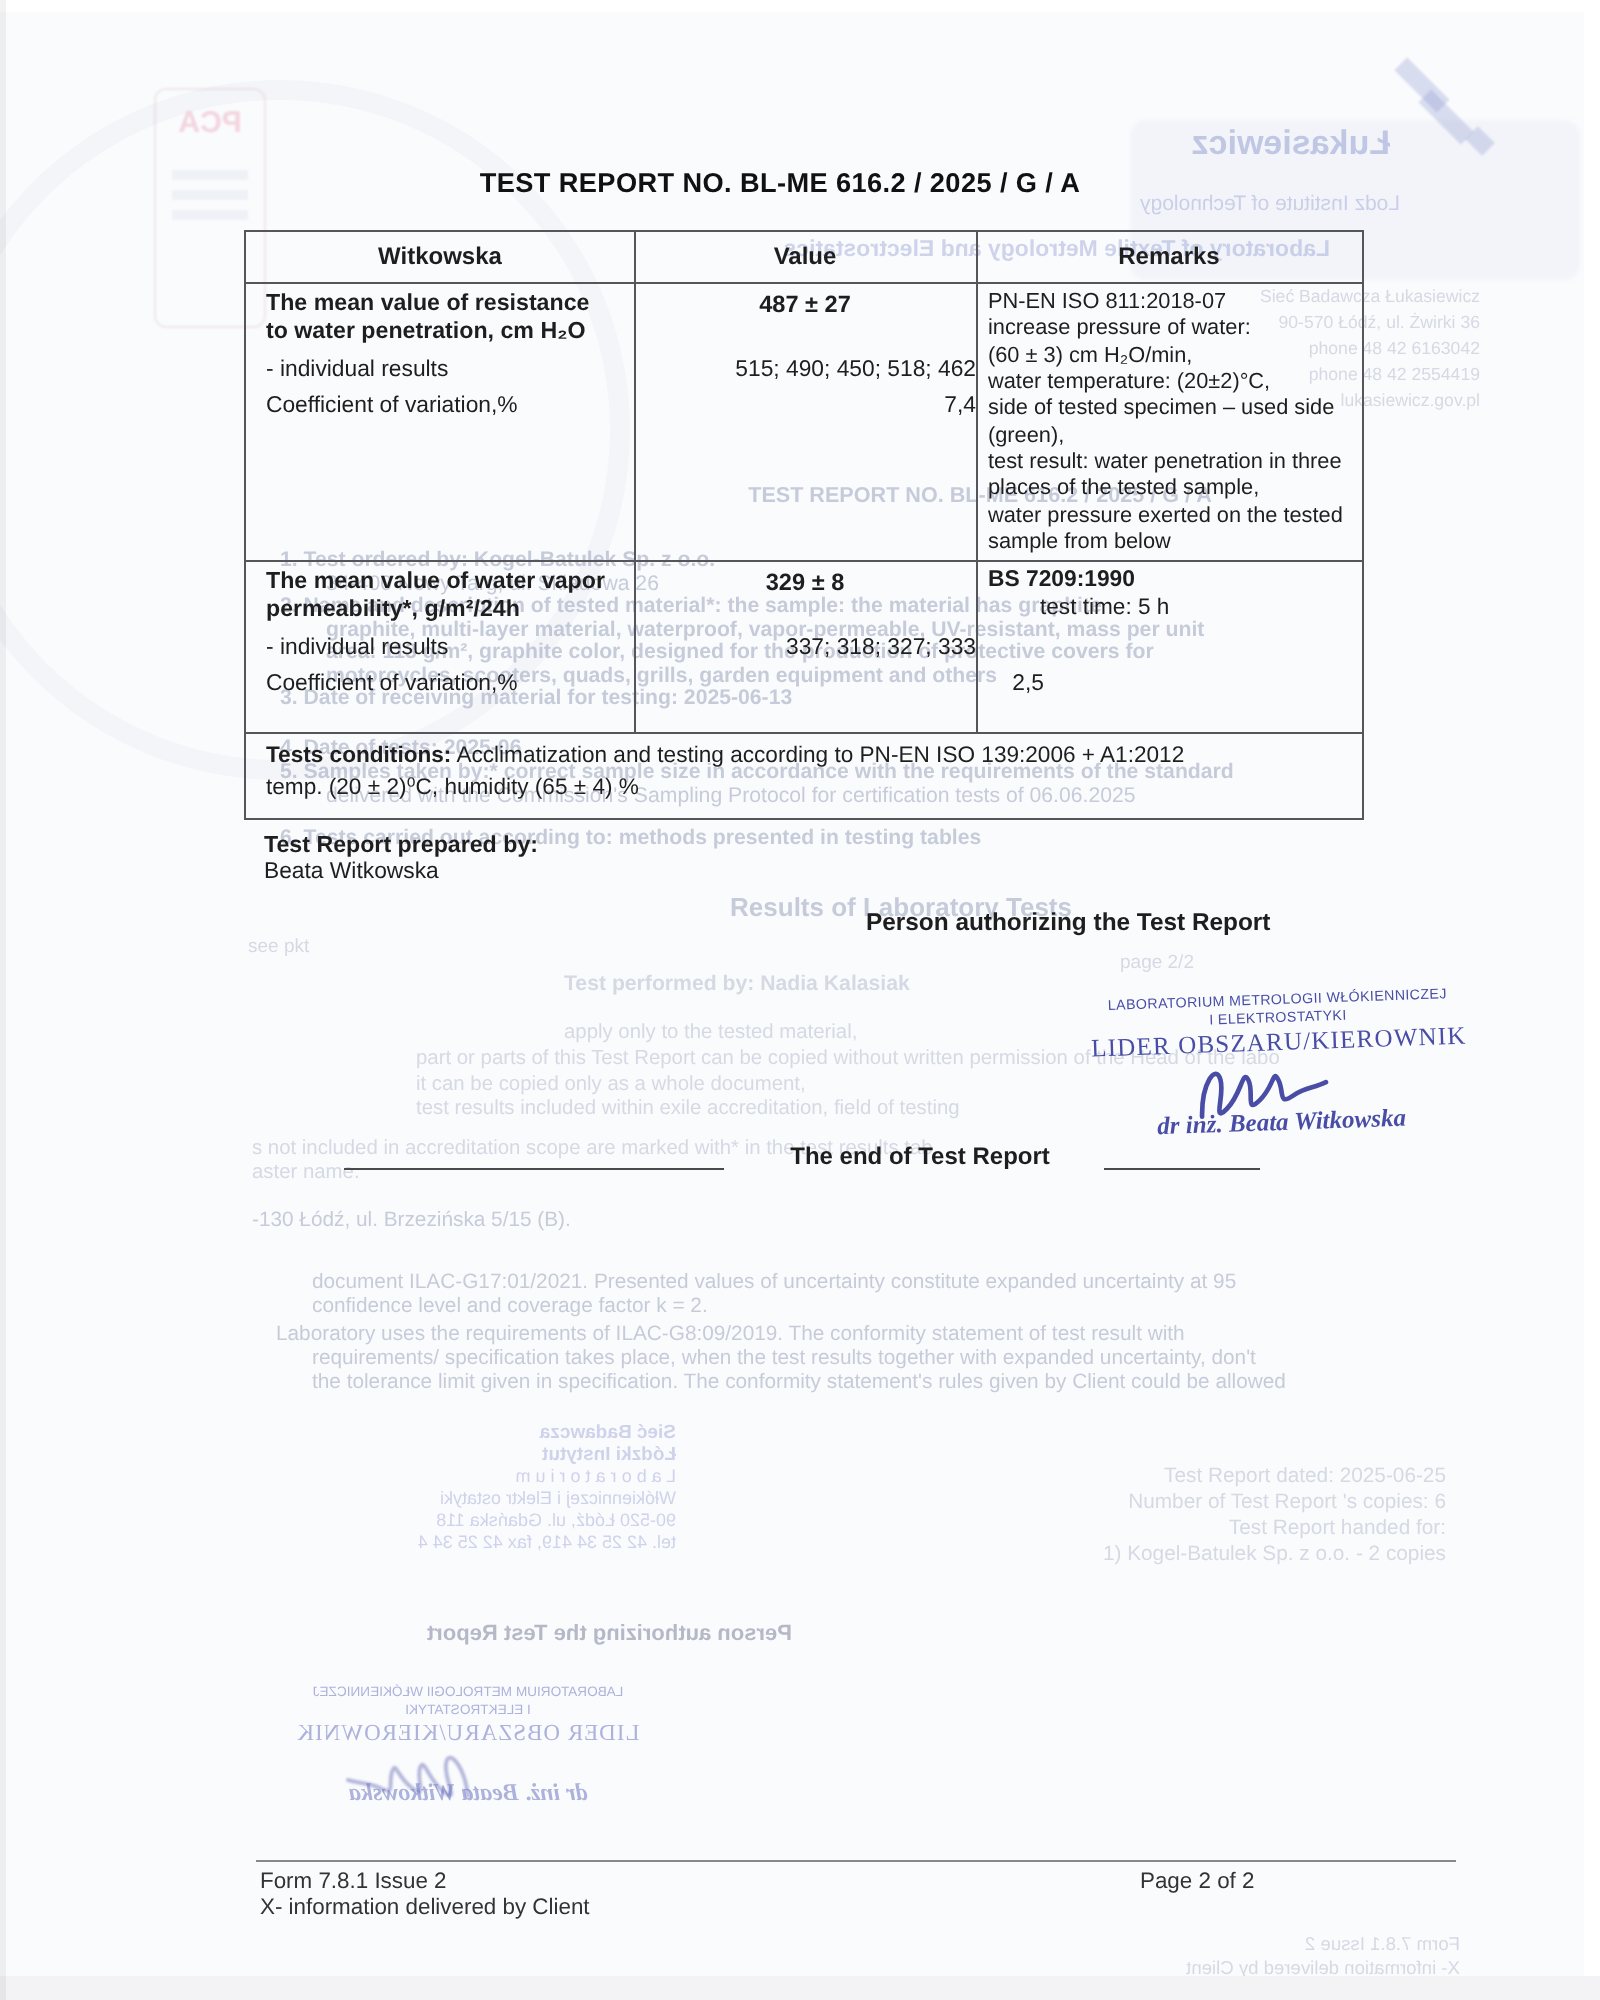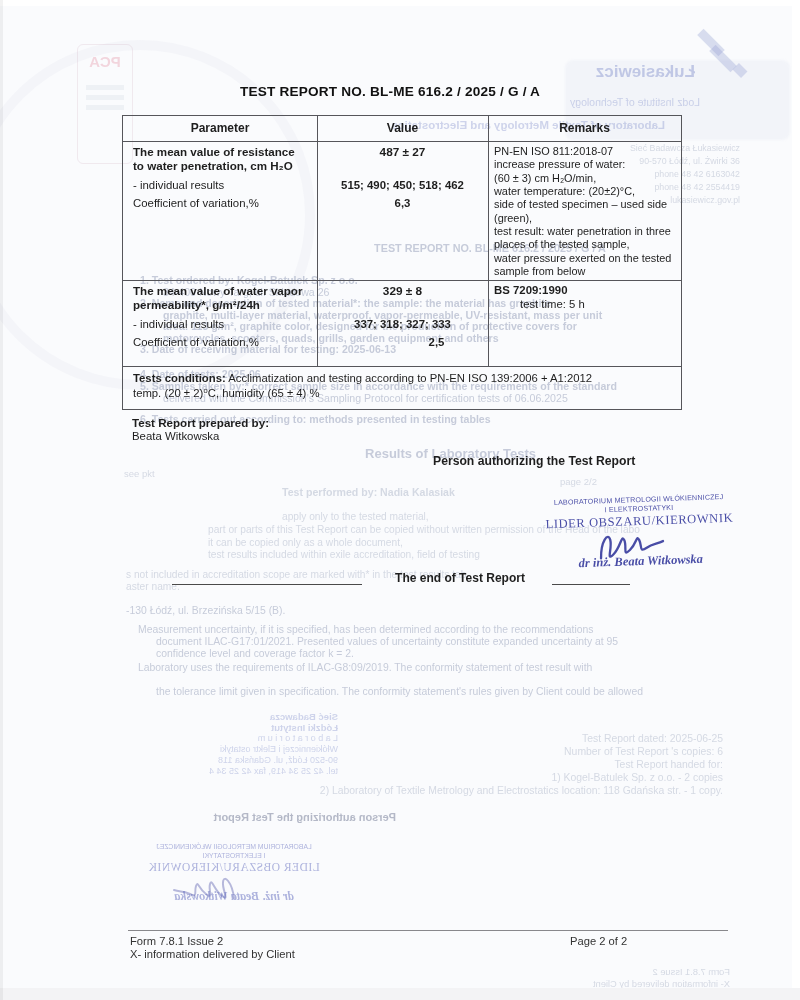--- a/index.html
+++ b/index.html
@@ -9,21 +9,21 @@
   .nw{white-space:nowrap;}
   .b{font-weight:bold;}
   .ctr{text-align:center;}
   
   #tbl{position:absolute;left:122px;top:115px;width:558px;height:293px;border:1px solid #55555a;}
   .gridline{position:absolute;background:#55555a;}
   .t-line{position:absolute;white-space:nowrap;}
   .hdr{font-weight:bold;font-size:12px;text-align:center;top:5px;}
   .pl{left:10px;font-size:11.4px;}
   .plb{left:10px;font-size:11.6px;font-weight:bold;}
-  .vc{left:194px;width:171px;text-align:center;font-size:11.4px;font-weight:bold;}
+  .vc{left:194px;width:171px;text-align:right;font-size:11.4px;}
   .vcb{left:194px;width:171px;text-align:center;font-size:11.8px;font-weight:bold;}
   .rem{left:371px;font-size:10.9px;line-height:13.35px;}
   .remline{white-space:nowrap;}
   .cond{left:10px;font-size:11.3px;}
   
   #stamp{position:absolute;left:540px;top:492px;width:200px;height:92px;color:#3a3f9f;
          transform:rotate(-2deg);opacity:.92;}
   .st1{position:absolute;left:0;width:200px;text-align:center;font-size:7.1px;letter-spacing:.2px;white-space:nowrap;}
   .st3{position:absolute;left:0;width:200px;text-align:center;font-family:"Liberation Serif",serif;
        font-size:12.5px;letter-spacing:.6px;white-space:nowrap;}
@@ -88,65 +88,64 @@
       <div class="bt g2" style="left: 124px; top: 468px; font-size: 9.5px;">see pkt</div>
       <div class="bt g2" style="left: 560px; top: 476px; font-size: 9.5px;">page  2/2</div>
       <div class="bt g2" style="left: 282px; top: 486px; font-size: 10.6px; font-weight: bold;">Test performed by: Nadia Kalasiak</div>
       <div class="bt g2" style="left: 282px; top: 511px; font-size: 10.2px;">apply only to the tested material,</div>
       <div class="bt g2" style="left: 208px; top: 524px; font-size: 10.2px;">part or parts of this Test Report can be copied without written permission of the Head of the labo</div>
       <div class="bt g2" style="left: 208px; top: 536.5px; font-size: 10.2px;">it can be copied only as a whole document,</div>
       <div class="bt g2" style="left: 208px; top: 549px; font-size: 10.2px;">test results included within exile accreditation, field of testing</div>
       <div class="bt g2" style="left: 126px; top: 569px; font-size: 10.2px;">s not included in accreditation scope are marked with* in the test results tab</div>
       <div class="bt g2" style="left: 126px; top: 581px; font-size: 10.2px;">aster name.</div>
       <div class="bt g" style="left: 126px; top: 605px; font-size: 10.4px;">-130 Łódź, ul. Brzezińska 5/15 (B).</div>
-      <div class="bt g" style="left: 138px; top: 624px; font-size: 10.4px;">Measurement uncertainty, if it is specified, has been determined according to the recommendations</div>
       <div class="bt g" style="left: 156px; top: 636px; font-size: 10.4px;">document ILAC-G17:01/2021. Presented values of uncertainty constitute expanded uncertainty at 95</div>
       <div class="bt g" style="left: 156px; top: 648px; font-size: 10.4px;">confidence level and coverage factor k = 2.</div>
       <div class="bt g" style="left: 138px; top: 662px; font-size: 10.4px;">Laboratory uses the requirements of ILAC-G8:09/2019. The conformity statement of test result with</div>
+      <div class="bt g" style="left: 156px; top: 674px; font-size: 10.4px;">requirements/ specification takes place, when the test results together with expanded uncertainty, don't</div>
       <div class="bt g" style="left: 156px; top: 686px; font-size: 10.4px;">the tolerance limit given in specification. The conformity statement's rules given by Client could be allowed</div>
       <div class="bt bl2" style="left: 148px; top: 711px; width: 190px; font-size: 9.5px; font-weight: bold; transform: scaleX(-1);">Sieć Badawcza</div>
       <div class="bt bl2" style="left: 148px; top: 722px; width: 190px; font-size: 9.5px; font-weight: bold; transform: scaleX(-1);">Łódzki Instytut</div>
       <div class="bt bl2" style="left: 148px; top: 733px; width: 190px; font-size: 9px; transform: scaleX(-1);">L a b o r a t o r i u m</div>
       <div class="bt bl2" style="left: 148px; top: 744px; width: 190px; font-size: 9px; transform: scaleX(-1);">Włókienniczej i Elektr ostatyki</div>
       <div class="bt bl2" style="left: 148px; top: 755px; width: 190px; font-size: 9px; transform: scaleX(-1);">90-520 Łódź, ul. Gdańska 118</div>
       <div class="bt bl2" style="left: 148px; top: 766px; width: 190px; font-size: 9px; transform: scaleX(-1);">tel. 42 25 34 419, fax 42 25 34 4</div>
       <div class="bt g2" style="left: 420px; top: 733px; width: 303px; font-size: 10.4px; text-align: right;">Test Report dated: 2025-06-25</div>
       <div class="bt g2" style="left: 420px; top: 746px; width: 303px; font-size: 10.4px; text-align: right;">Number of Test Report 's copies: 6</div>
       <div class="bt g2" style="left: 420px; top: 759px; width: 303px; font-size: 10.4px; text-align: right;">Test Report handed for:</div>
       <div class="bt g2" style="left: 420px; top: 772px; width: 303px; font-size: 10.4px; text-align: right;">1) Kogel-Batulek Sp. z o.o. - 2 copies</div>
-      <div class="bt g2" style="left: 240px; top: 785px; width: 483px; font-size: 10.4px; text-align: right;">2) Laboratory of Textile Metrology and Electrostatics location: 118 Gdańska str. - 1 copy.</div>
       <div class="bt gb" style="left: 126px; top: 811px; width: 270px; font-size: 11px; font-weight: bold; transform: scaleX(-1);">Person authorizing the Test Report</div>
       <div class="bt bs" style="left: 130px; top: 843px; width: 208px; font-size: 6.8px; text-align: center; transform: scaleX(-1);">LABORATORIUM METROLOGII WŁÓKIENNICZEJ</div>
       <div class="bt bs" style="left: 130px; top: 852px; width: 208px; font-size: 6.8px; text-align: center; transform: scaleX(-1);">I ELEKTROSTATYKI</div>
       <div class="bt bs" style="left: 130px; top: 861px; width: 208px; font-size: 11.5px; font-family: &quot;Liberation Serif&quot;, serif; text-align: center; letter-spacing: 0.5px; transform: scaleX(-1);">LIDER OBSZARU/KIEROWNIK</div>
       <div class="bt bs" style="left: 130px; top: 889px; width: 208px; font-size: 12px; font-weight: bold; font-style: italic; font-family: &quot;Liberation Serif&quot;, serif; text-align: center; transform: scaleX(-1);">dr inż. Beata Witkowska</div>
       <div class="bt g2" style="left: 555px; top: 967px; width: 175px; font-size: 9.3px; transform: scaleX(-1);">Form 7.8.1  Issue 2</div>
       <div class="bt g2" style="left: 545px; top: 979px; width: 185px; font-size: 9.3px; transform: scaleX(-1);">X- information delivered by Client</div>
     </div>
 
   <div class="abs nw b ctr" style="left:95px;top:84px;width:590px;font-size:13.6px;letter-spacing:.2px;color:#111;">TEST REPORT NO. BL-ME  616.2 / 2025 / G / A</div>
 
   <div id="tbl">
     <div class="gridline" style="left:194px;top:0;width:1px;height:250px;"></div>
     <div class="gridline" style="left:365px;top:0;width:1px;height:250px;"></div>
     <div class="gridline" style="left:0;top:25px;width:558px;height:1px;"></div>
     <div class="gridline" style="left:0;top:164px;width:558px;height:1px;"></div>
     <div class="gridline" style="left:0;top:250px;width:558px;height:1px;"></div>
 
-    <div class="t-line hdr" style="left:0;width:194px;">Parameter</div>
+    <div class="t-line hdr" style="left:0;width:194px;">Witkowska</div>
     <div class="t-line hdr" style="left:194px;width:171px;">Value</div>
     <div class="t-line hdr" style="left:365px;width:193px;">Remarks</div>
 
     <div class="t-line plb" style="top:29px;">The mean value of resistance</div>
     <div class="t-line plb" style="top:42.5px;">to water penetration, cm H₂O</div>
     <div class="t-line pl" style="top:63px;">- individual results</div>
     <div class="t-line pl" style="top:81px;">Coefficient of variation,%</div>
     <div class="t-line vcb" style="top:29px;">487 ± 27</div>
     <div class="t-line vc" style="top:63px;">515; 490; 450; 518; 462</div>
-    <div class="t-line vc" style="top:81px;">6,3</div>
+    <div class="t-line vc" style="top:81px;">7,4</div>
     <div class="t-line rem" style="top:29px;">
       <div class="remline">PN-EN ISO 811:2018-07</div>
       <div class="remline">increase pressure of water:</div>
       <div class="remline">(60 ± 3) cm H₂O/min,</div>
       <div class="remline">water temperature: (20±2)°C,</div>
       <div class="remline">side of tested specimen – used side</div>
       <div class="remline">(green),</div>
       <div class="remline">test result: water penetration in three</div>
       <div class="remline">places of the tested sample,</div>
       <div class="remline">water pressure exerted on the tested</div>

